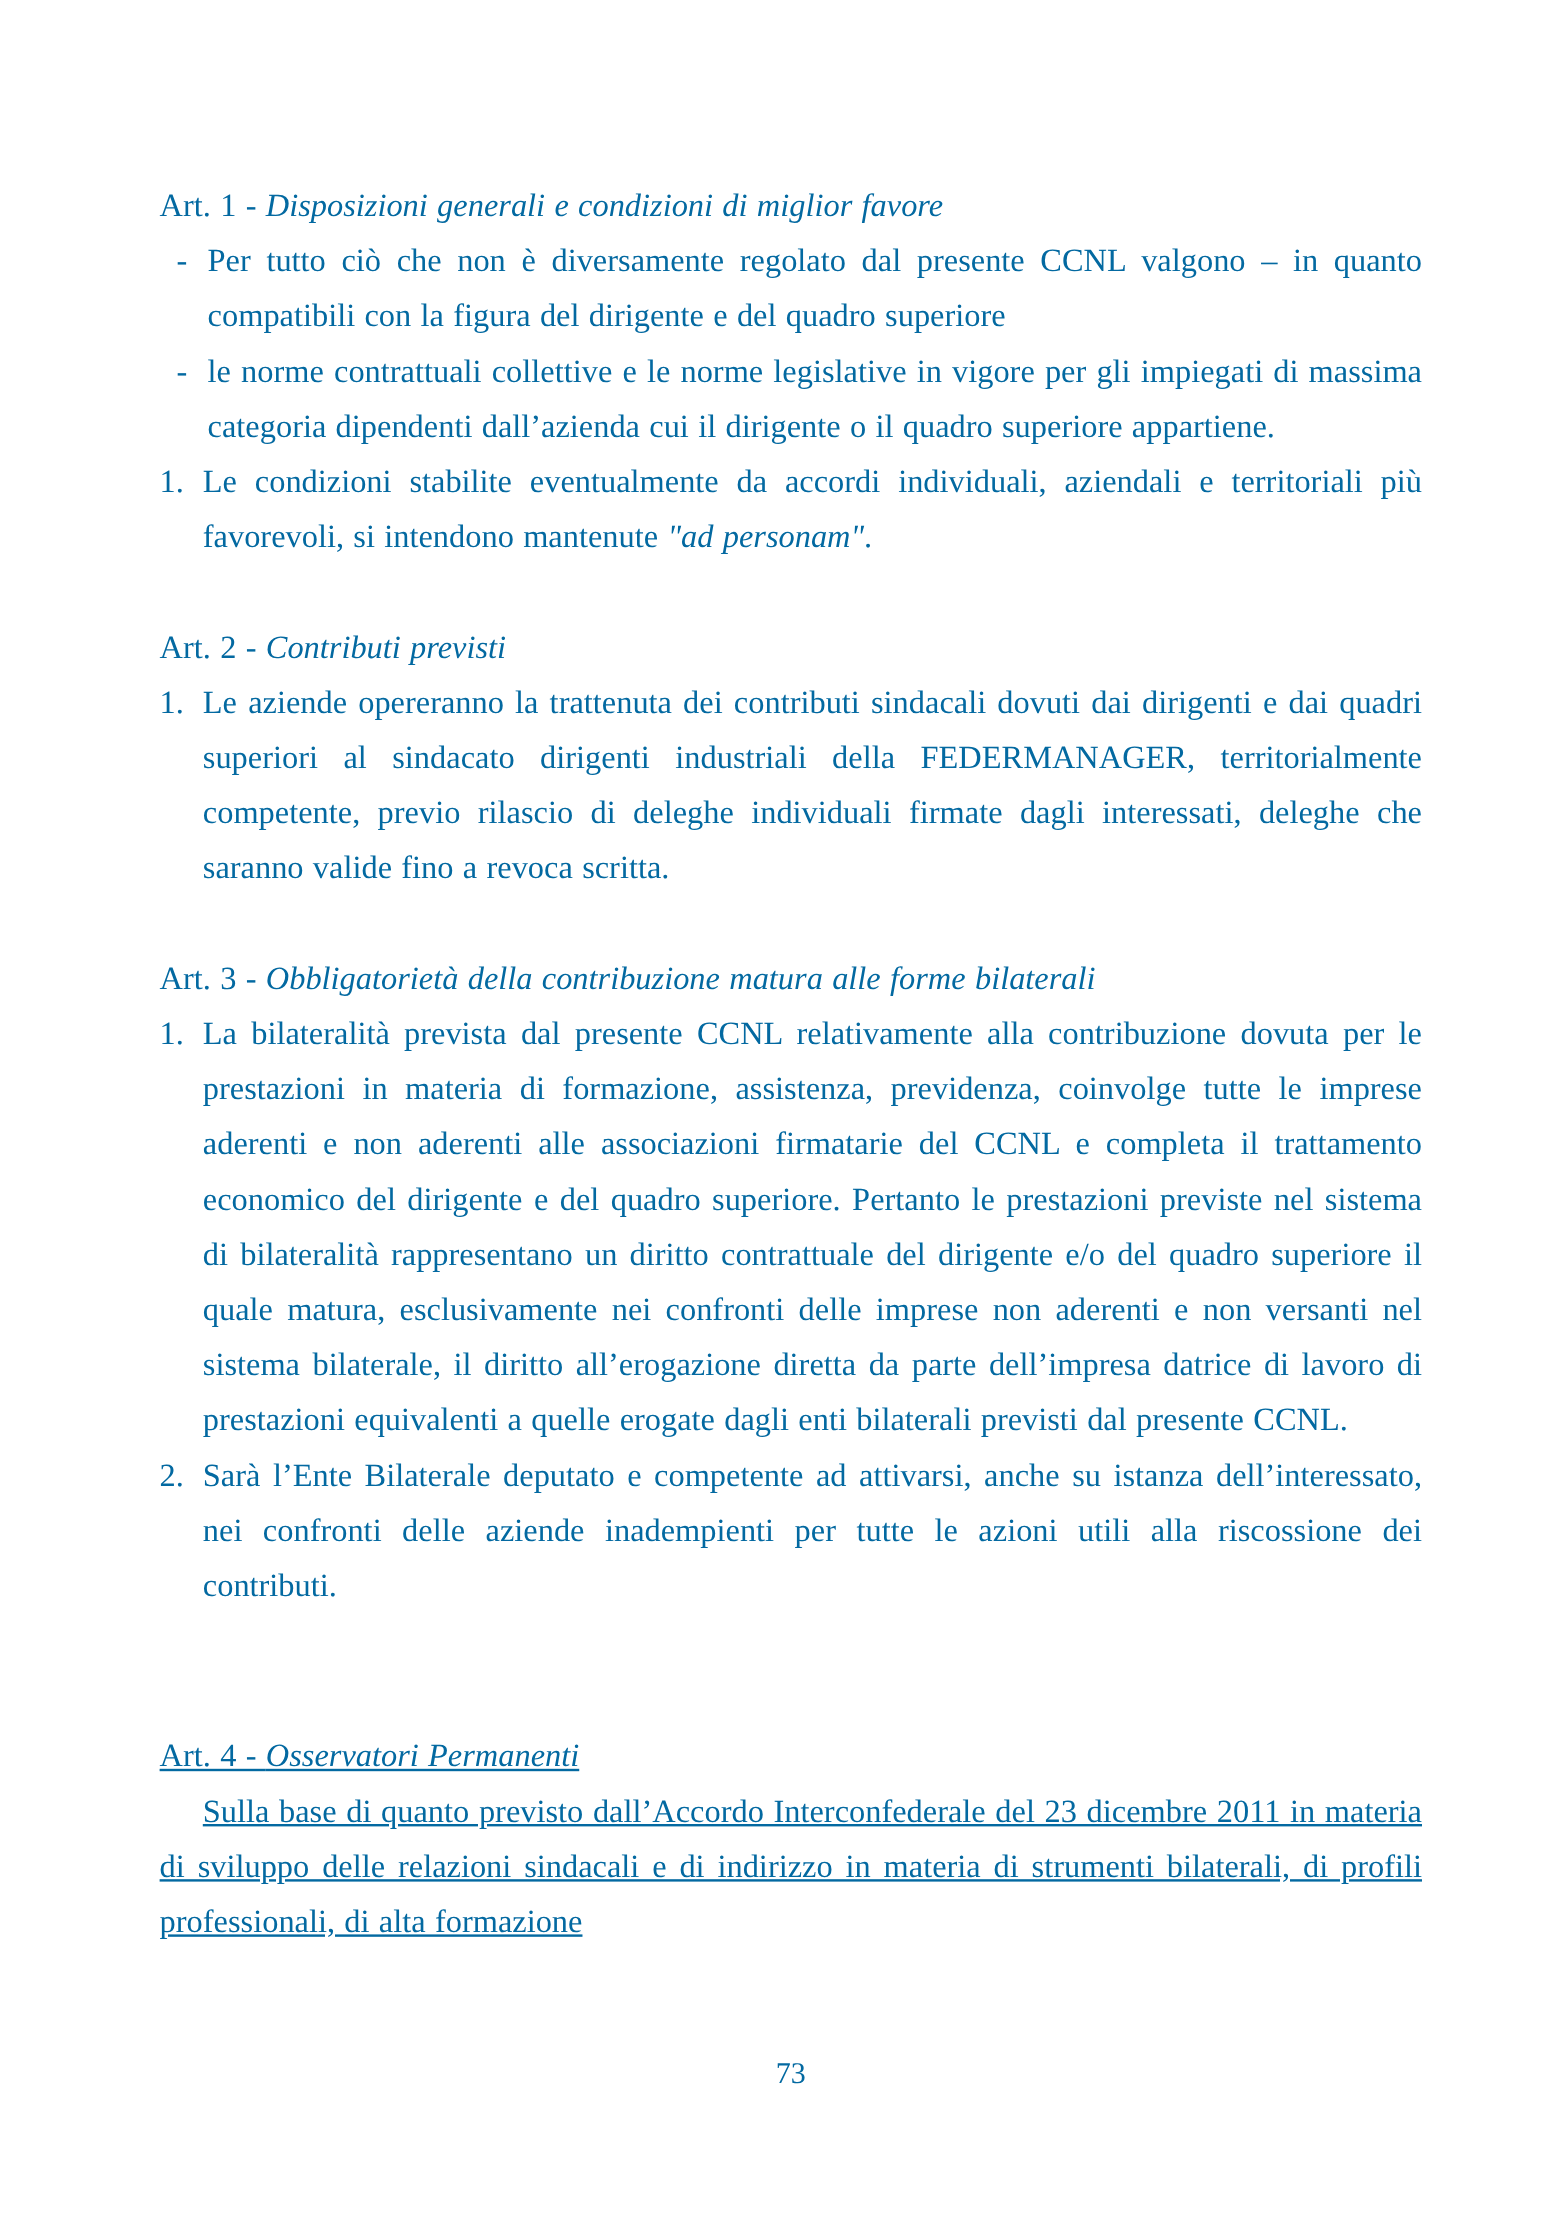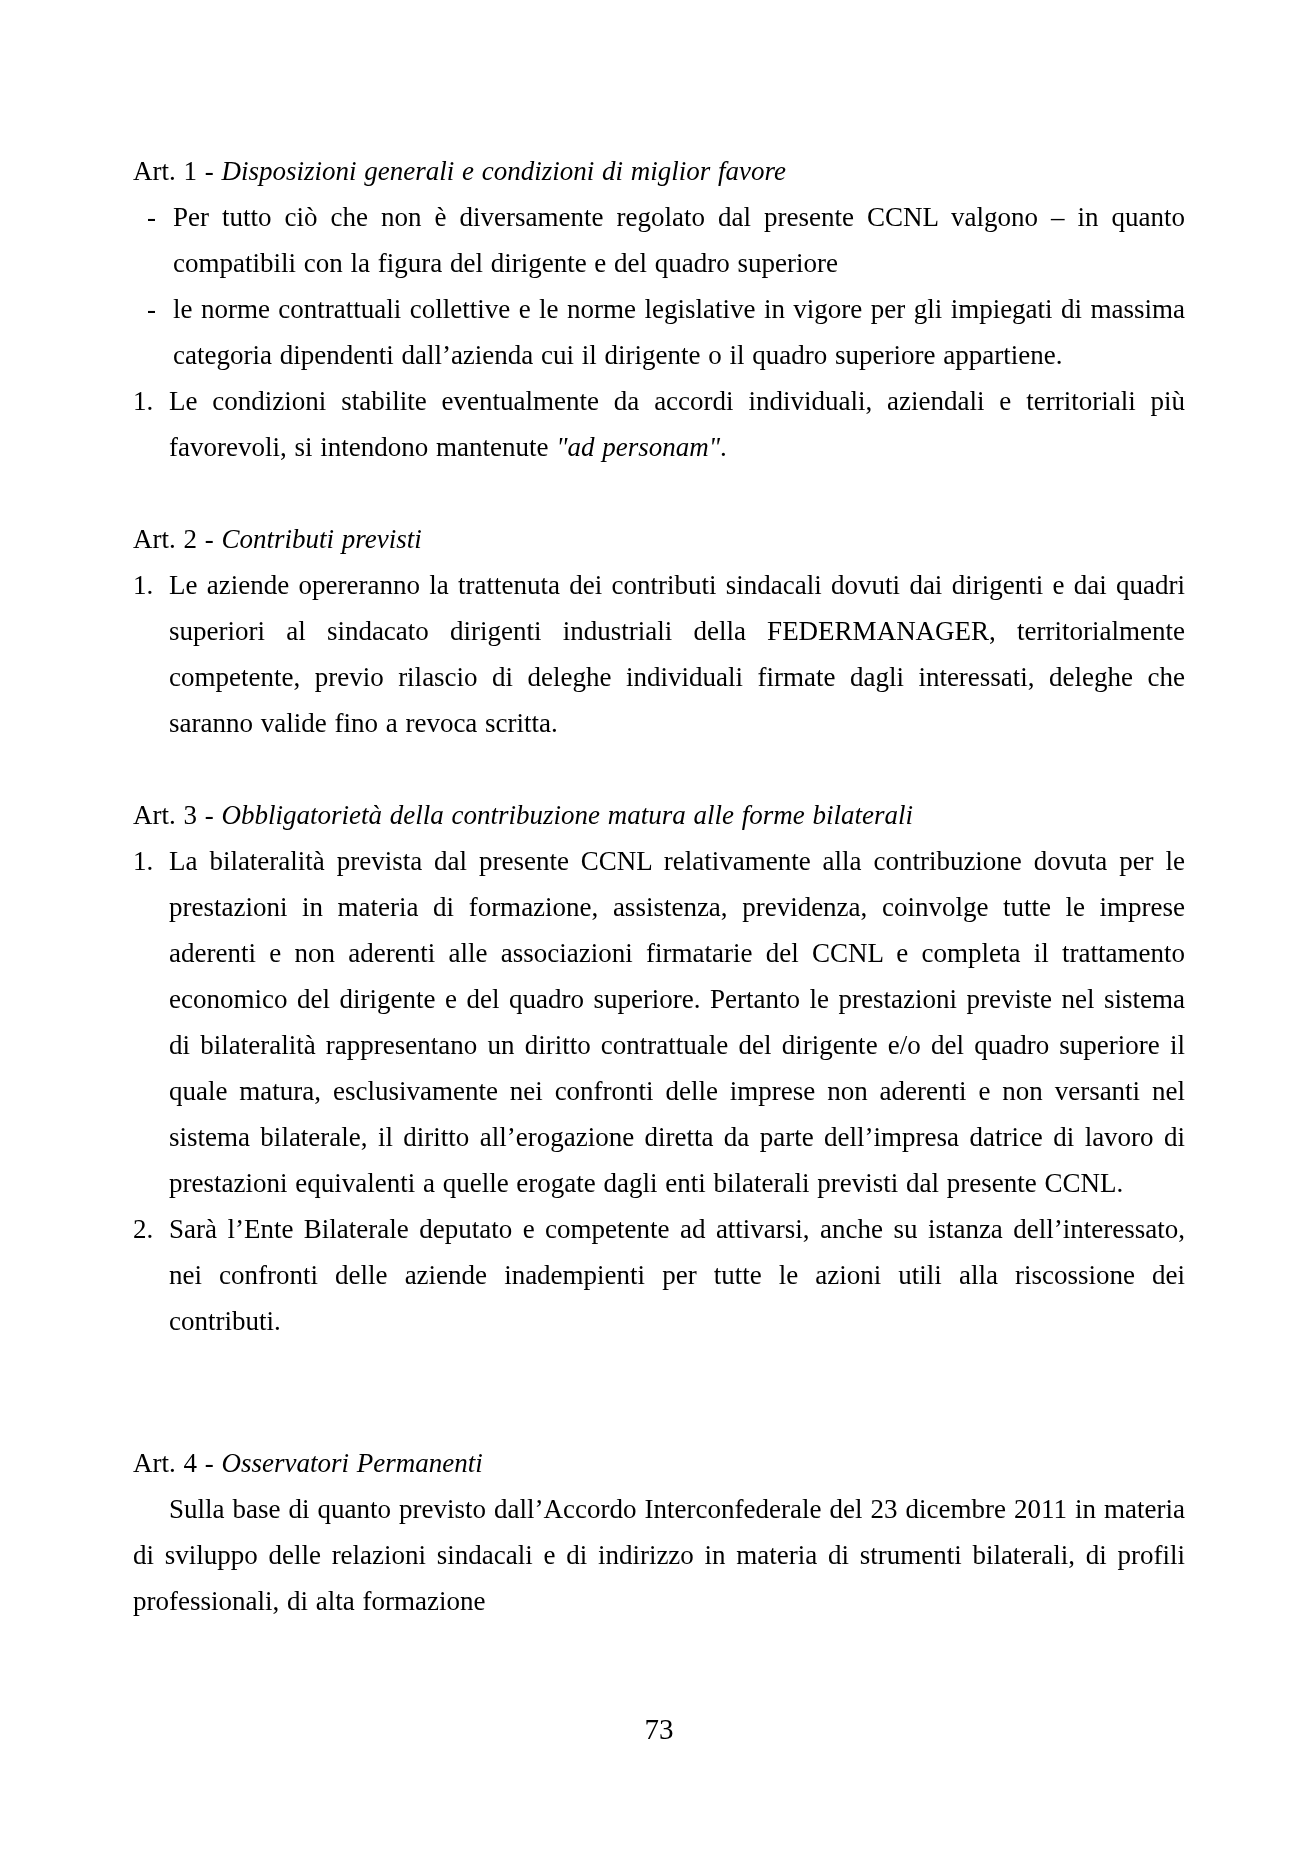--- a/index.html
+++ b/index.html
@@ -2,21 +2,21 @@
 <html><head>
 <meta charset="utf-8">
 <style>
   html, body { margin: 0; padding: 0; background: #e8e8e8; }
   .page {
     position: relative;
     width: 1300px;
     height: 1851px;
     margin: 0 auto;
     background: #ffffff;
-    color: #000000;
+    color: #0369a1;
     font-family: "Liberation Serif", "DejaVu Serif", serif;
     overflow: hidden;
   }
   .content {
     position: absolute;
     left: 133px;
     top: 148px;
     width: 1052px;
     font-size: 27px;
     line-height: 46px;
@@ -30,30 +30,30 @@
     text-align: left;
     line-height: 46px;
   }
   .art-title { font-style: italic; }
   .dash-item { position: relative; padding-left: 40px; }
   .dash-item > .marker { position: absolute; left: 14px; top: 0; }
   .num-item { position: relative; padding-left: 36px; }
   .num-item > .marker { position: absolute; left: 0; top: 0; }
   .article { margin: 0; }
   .gap-1 { margin-top: 46px; }
-  .gap-2 { margin-top: 96px; }
+  .gap-2 { margin-top: 96px; text-decoration: underline; }
   .indent-para { margin: 0; text-indent: 36px; }
   .it { font-style: italic; }
   .page-num {
     position: absolute;
     top: 1706px;
     left: 133px;
     width: 1052px;
     text-align: center;
-    font-size: 29px;
+    font-size: 25px;
     line-height: 46px;
   }
 </style>
 </head>
 <body>
 
 <div class="page">
   <div class="content">
 
     <section class="article">

